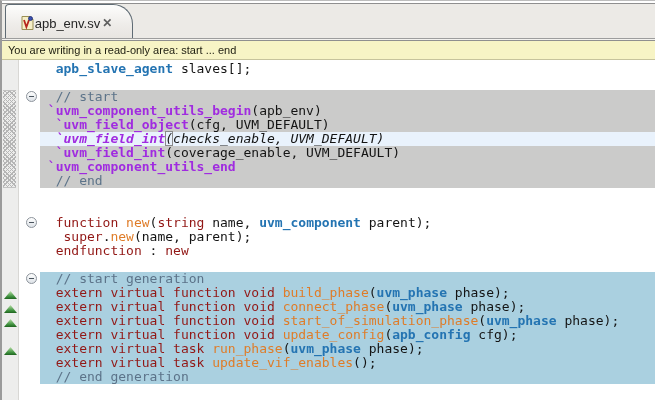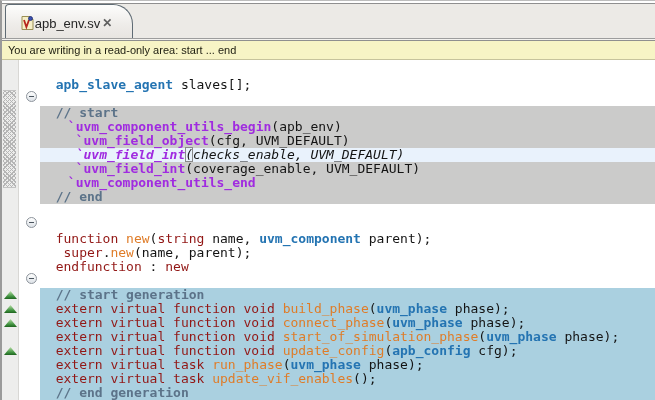--- a/index.html
+++ b/index.html
@@ -39,34 +39,34 @@
          repeating-linear-gradient(-45deg,#b5b5b5 0 1px,transparent 1px 3px);
        border-top:1px solid #c2c2c2;border-bottom:1px solid #c2c2c2;}
   .tri{position:absolute;left:2px;width:13px;height:8px;
        clip-path:polygon(50% 0,100% 100%,0 100%);
        background:linear-gradient(180deg,#b7dfa6 0%,#3d8f3d 70%,#1f641f 100%);}
   .fold-ruler{width:21px;background:#fff;position:relative;flex:none;}
   .fold-circle{position:absolute;left:7px;width:11px;height:11px;border:1px solid #8d949c;border-radius:50%;
        background:linear-gradient(#fefefe,#dde2e7);cursor:pointer;}
   .fold-circle .minus{position:absolute;left:2px;top:4px;width:5px;height:1px;background:#4a545e;}
 
-  .code-area{flex:1;position:relative;padding-top:18px;
+  .code-area{flex:1;position:relative;padding-top:2px;
        font-family:"DejaVu Sans Mono","Liberation Mono",monospace;
        font-size:13px;line-height:14px;white-space:pre;cursor:text;}
   .line{height:14px;}
   .bg-w{background:transparent;}
   .bg-g{background:var(--gray);}
   .bg-b{background:var(--blue);}
   .bg-c{background:var(--cur);font-style:italic;}
   .tok-pl{color:var(--pl);}
   .tok-kw{color:var(--kw);font-weight:normal;}
   .tok-type{color:var(--type);font-weight:bold;}
-  .tok-macro{color:var(--macro);font-weight:bold;margin-left:20px;}
+  .tok-macro{color:var(--macro);font-weight:bold;}
   .tok-fn{color:var(--fn);}
-  .tok-cm{color:var(--cm);font-weight:bold;}
+  .tok-cm{color:var(--cm);font-weight:normal;}
   .tok-brk{color:var(--pl);outline:1px solid #8a8a8a;outline-offset:-1px;}
 </style>
 </head>
 <body>
 
 <div class="window">
 
   <div class="tab-bar">
     <div class="tab">
       <span style="display:inline-flex;">

